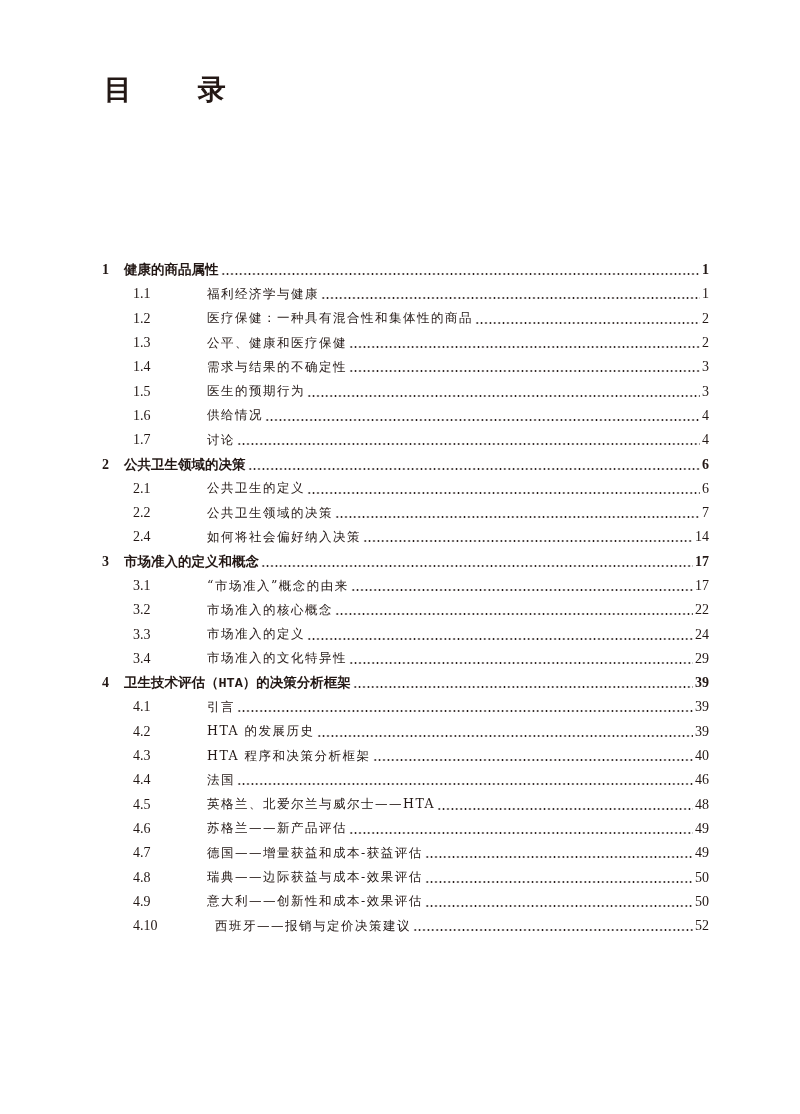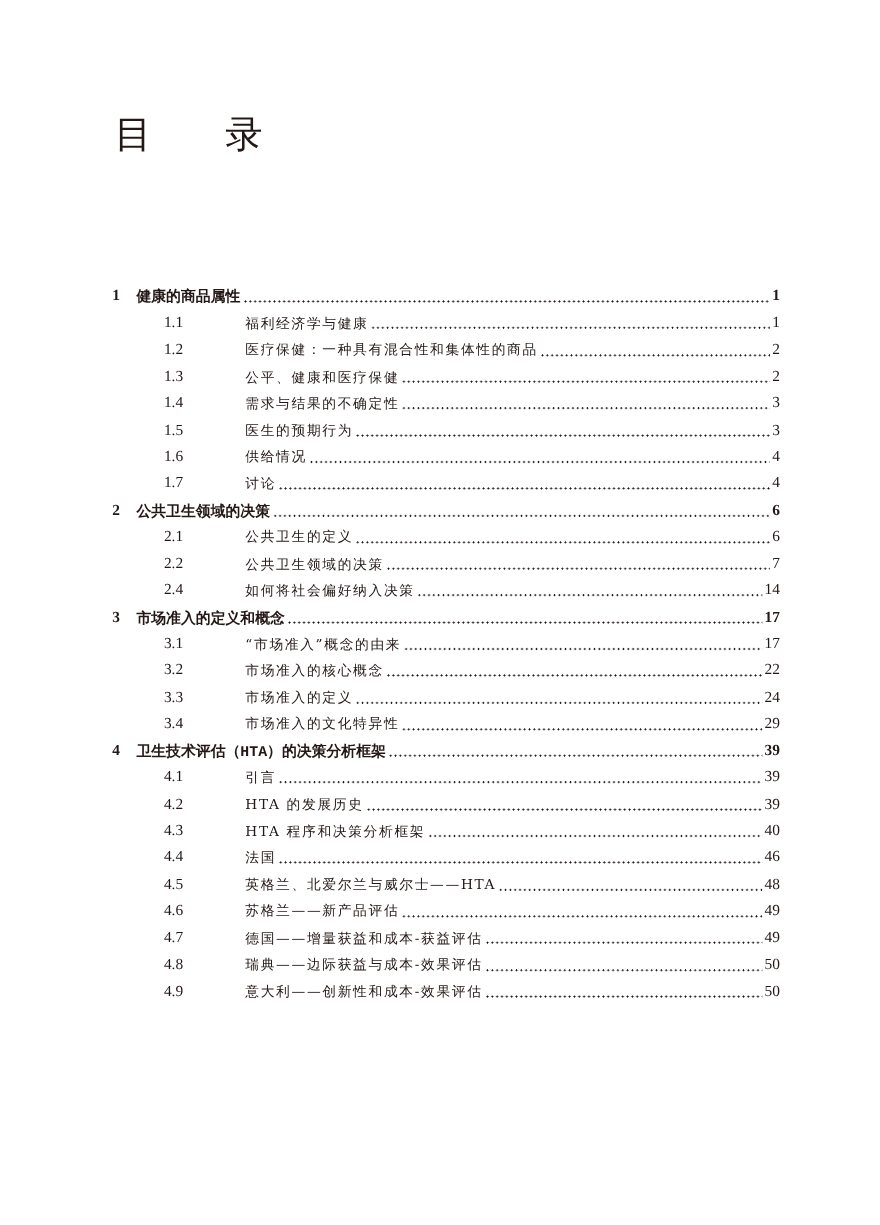--- a/index.html
+++ b/index.html
@@ -2,23 +2,23 @@
 <html><head>
 <meta charset="utf-8">
 <style>
   html, body { margin: 0; padding: 0; }
   body {
     width: 800px; height: 1114px; background: #ffffff; color: #231815;
     position: relative; overflow: hidden;
     font-family: "DejaVu Serif", "Liberation Serif", serif;
   }
   .page-title {
-    position: absolute; left: 104px; top: 106px;
+    position: absolute; left: 104px; top: 76px;
     font-family: "DejaVu Sans", "Liberation Sans", sans-serif;
-    font-weight: normal; font-size: 34px; letter-spacing: 28px; line-height: 1;
+    font-weight: bold; font-size: 28px; letter-spacing: 28px; line-height: 1;
   }
   .toc {
     position: absolute; left: 102px; top: 258px; width: 607px;
   }
   .row {
     height: 24.3px; display: flex; align-items: center; white-space: nowrap;
     font-size: 13px;
   }
   .row .num { flex: none; }
   .row .title { flex: none; }
@@ -26,21 +26,21 @@
     flex: 1 1 auto; height: 2px; margin: 0 2px 0 2px; align-self: center;
     margin-top: 8px;
     background-image: radial-gradient(circle, #231815 0.8px, transparent 1.1px);
     background-size: 4.4px 2px; background-repeat: repeat-x; background-position: left center;
   }
   .row .page { flex: none; text-align: right; font-family: "Liberation Serif", serif; font-size: 14px; }
   .chapter .num { width: 22px; font-family: "Liberation Serif", serif; font-weight: bold; font-size: 14px; }
   .chapter .title { font-family: Liberation Mono, monospace; font-weight: bold; font-size: 13.5px; }
   .chapter .page { font-weight: bold; }
   .section { padding-left: 31px; }
-  .section .num { width: 38px; font-family: "Liberation Serif", serif; font-size: 14px; margin-left: 16px; }
+  .section .num { width: 38px; font-family: "Liberation Serif", serif; font-size: 14px; }
   .section .title { font-family: "DejaVu Serif", "Liberation Serif", serif; font-size: 12.5px; letter-spacing: 1.5px; margin-left: 36px; }
   .section.wide .num { width: 46px; }
 </style>
 </head>
 <body>
 
 <div class="page-title">目  录</div>
 
 <div class="toc">
 
@@ -202,13 +202,19 @@
       <span class="title">瑞典——边际获益与成本-效果评估</span>
       <span class="leader"></span>
       <span class="page">50</span>
     </div>
   <div class="row section">
       <span class="num">4.9</span>
       <span class="title">意大利——创新性和成本-效果评估</span>
       <span class="leader"></span>
       <span class="page">50</span>
     </div>
+  <div class="row section wide">
+      <span class="num">4.10</span>
+      <span class="title">西班牙——报销与定价决策建议</span>
+      <span class="leader"></span>
+      <span class="page">52</span>
+    </div>
 </div>
 
 </body></html>

